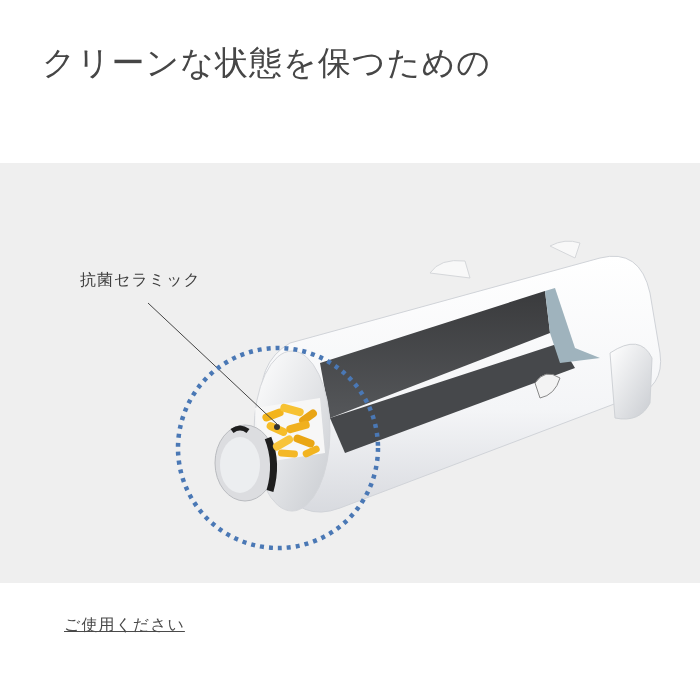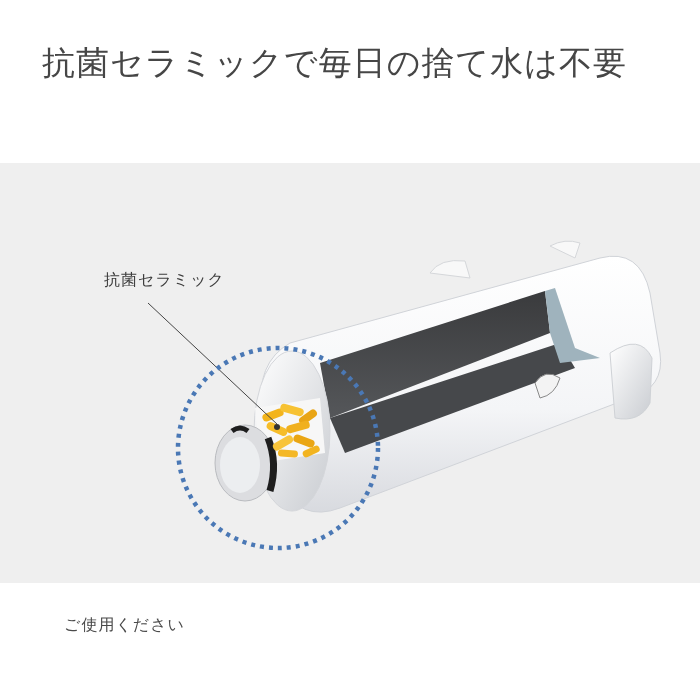--- a/index.html
+++ b/index.html
@@ -1,30 +1,30 @@
 <!DOCTYPE html>
 <html><head>
 <meta charset="utf-8">
 <style>
   html, body { margin:0; padding:0; }
   body { width:700px; height:700px; background:#ffffff; position:relative; overflow:hidden;
          font-family: "DejaVu Sans", sans-serif; color:#4a4a4a; }
   .headline { position:absolute; left:42px; top:38px; width:640px; }
   .headline .line { font-size:33px; line-height:50px; letter-spacing:1px; color:#464646; white-space:nowrap; }
   .panel { position:absolute; left:0; top:163px; width:700px; height:420px; background:#efefef; }
-  .label { position:absolute; left:80px; top:270px; font-size:16px; color:#3c3c3c; letter-spacing:1px;margin-left:24px; }
+  .label { position:absolute; left:80px; top:270px; font-size:16px; color:#3c3c3c; letter-spacing:1px; }
   .footer { position:absolute; left:44px; top:610px; font-size:16px; line-height:29px; color:#4a4a4a; letter-spacing:1px; }
-  .footer .indent { padding-left:20px; }
+  .footer .indent { padding-left:20px;text-decoration:underline; }
   svg.illus { position:absolute; left:0; top:163px; }
 </style>
 </head>
 <body>
 
 <div class="headline">
-  <div class="line">抗菌セラミックで毎日の捨て水は不要</div>
+  <div class="line">クリーンな状態を保つための</div>
 </div>
 
 <div class="panel"></div>
 
 <svg class="illus" width="700" height="420" viewBox="0 0 700 420">
   <defs>
     <linearGradient id="body" x1="0" y1="0" x2="0" y2="1">
       <stop offset="0" stop-color="#ffffff"></stop>
       <stop offset="0.6" stop-color="#f4f5f7"></stop>
       <stop offset="1" stop-color="#d8dadf"></stop>

